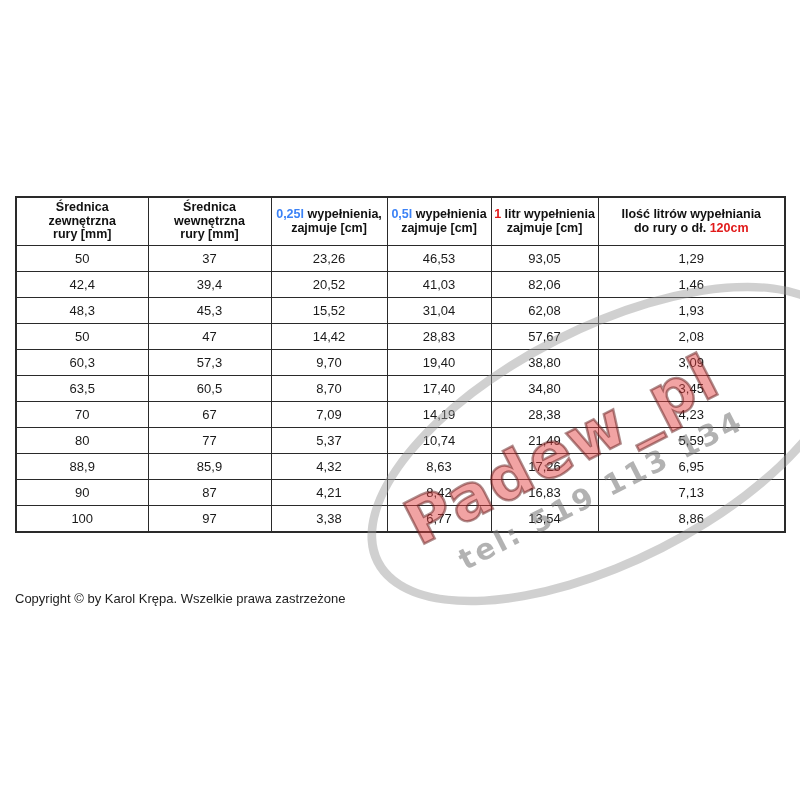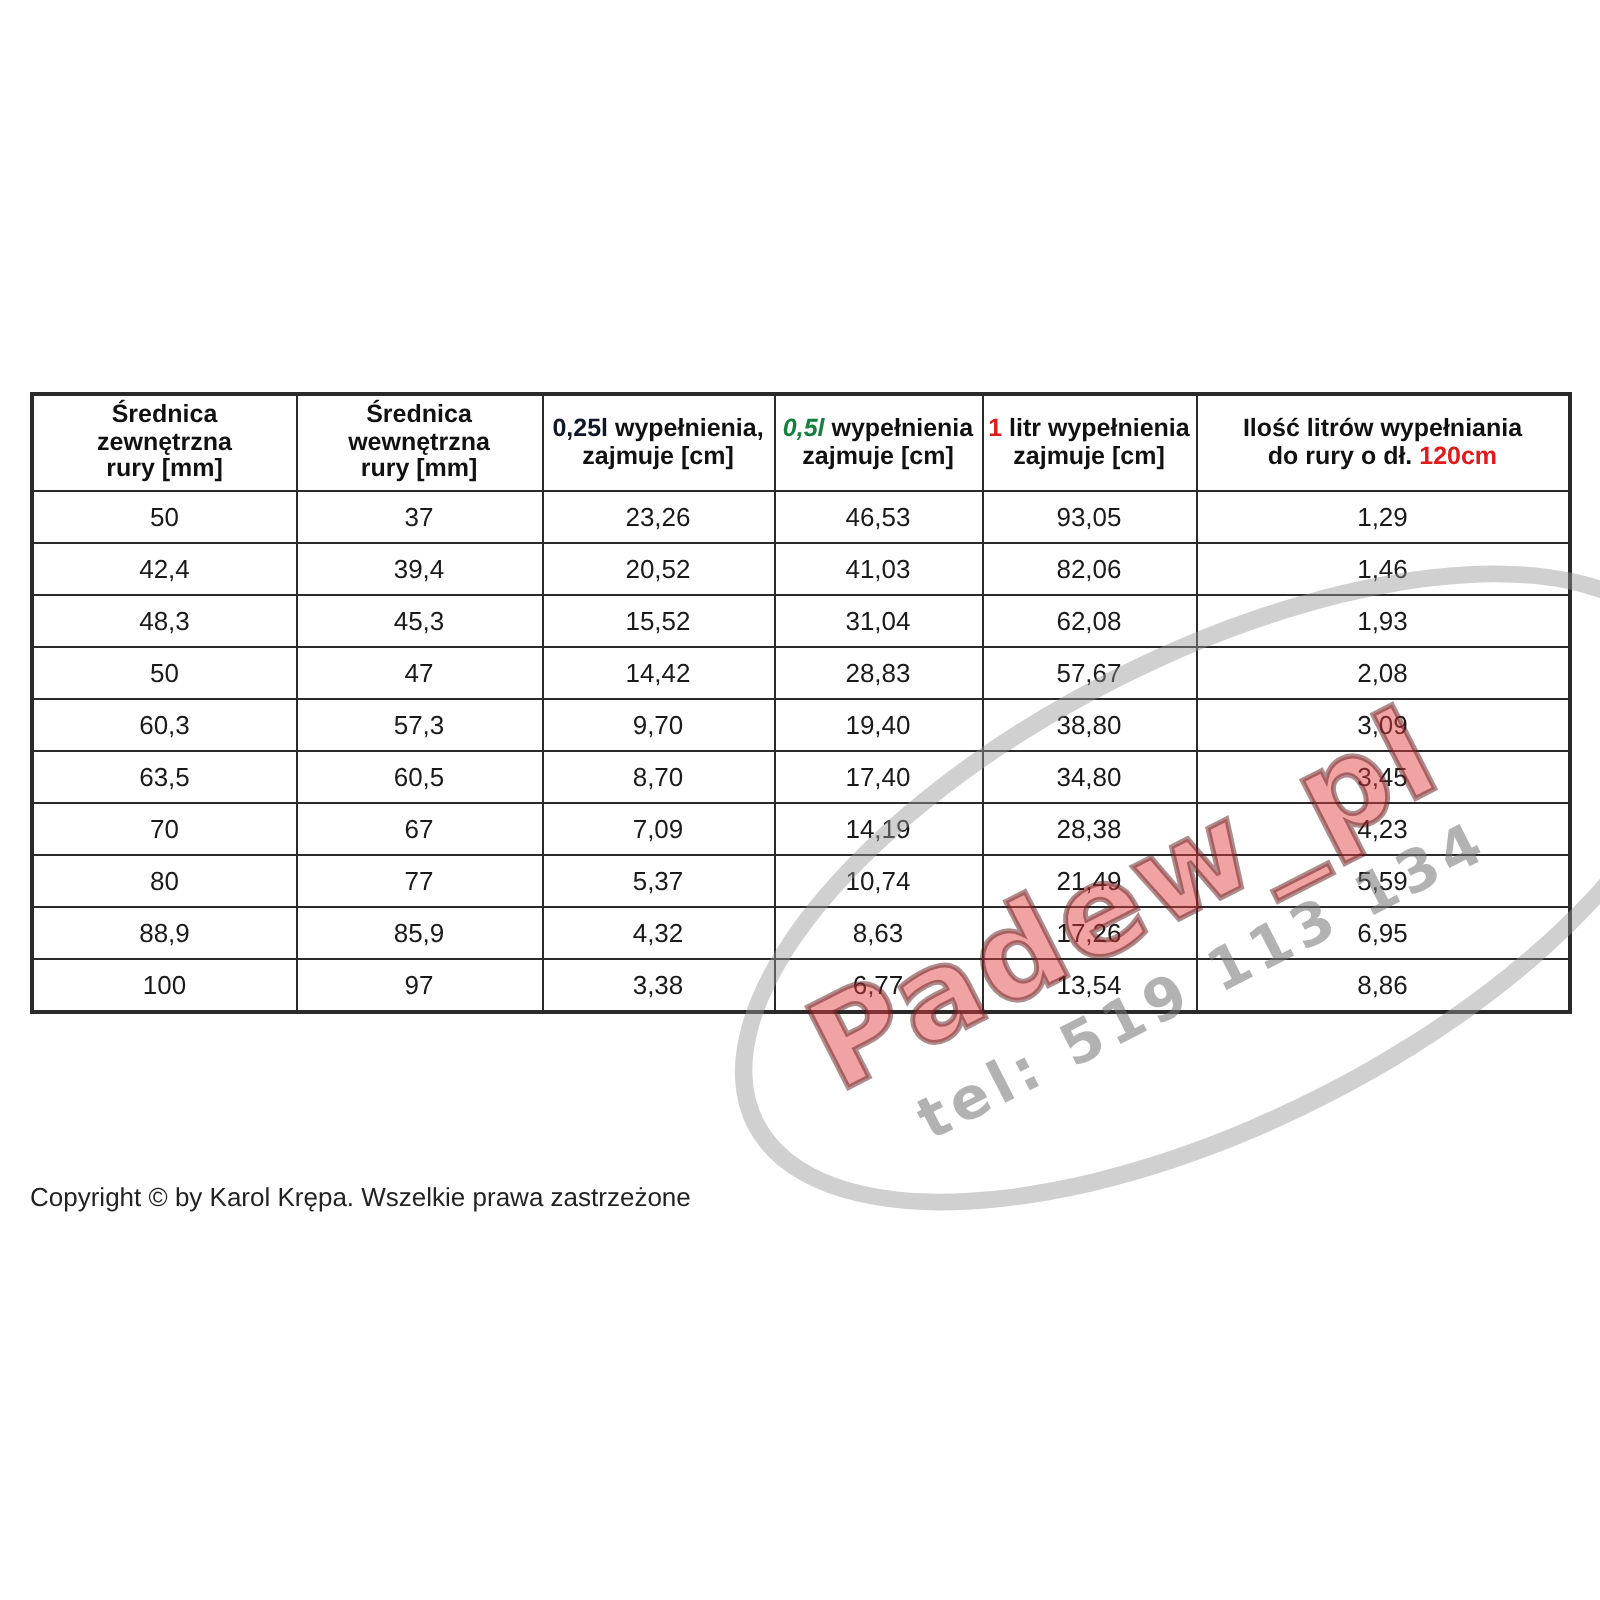--- a/index.html
+++ b/index.html
@@ -63,25 +63,25 @@
             <div><span>Średnica</span></div>
             <div><span>zewnętrzna</span></div>
             <div><span>rury [mm]</span></div>
           </th>
           <th>
             <div><span>Średnica</span></div>
             <div><span>wewnętrzna</span></div>
             <div><span>rury [mm]</span></div>
           </th>
           <th>
-            <div><span style="color: #0f172a;">0,25l</span><span> wypełnienia,</span></div>
+            <div><span style="color: #3b82f6;">0,25l</span><span> wypełnienia,</span></div>
             <div><span>zajmuje [cm]</span></div>
           </th>
           <th>
-            <div><span style="color: #15803d; font-style: italic;">0,5l</span><span> wypełnienia</span></div>
+            <div><span style="color: #3b82f6;">0,5l</span><span> wypełnienia</span></div>
             <div><span>zajmuje [cm]</span></div>
           </th>
           <th>
             <div><span style="color: rgb(225, 27, 27);">1</span><span> litr wypełnienia</span></div>
             <div><span>zajmuje [cm]</span></div>
           </th>
           <th>
             <div><span>Ilość litrów wypełniania</span></div>
             <div><span>do rury o dł. </span><span style="color: rgb(225, 27, 27);">120cm</span></div>
           </th>
@@ -154,20 +154,28 @@
         </tr>
         <tr>
           <td>88,9</td>
           <td>85,9</td>
           <td>4,32</td>
           <td>8,63</td>
           <td>17,26</td>
           <td>6,95</td>
         </tr>
         <tr>
+          <td>90</td>
+          <td>87</td>
+          <td>4,21</td>
+          <td>8,42</td>
+          <td>16,83</td>
+          <td>7,13</td>
+        </tr>
+        <tr>
           <td>100</td>
           <td>97</td>
           <td>3,38</td>
           <td>6,77</td>
           <td>13,54</td>
           <td>8,86</td>
         </tr>
       </tbody>
   </table>
 </div>

